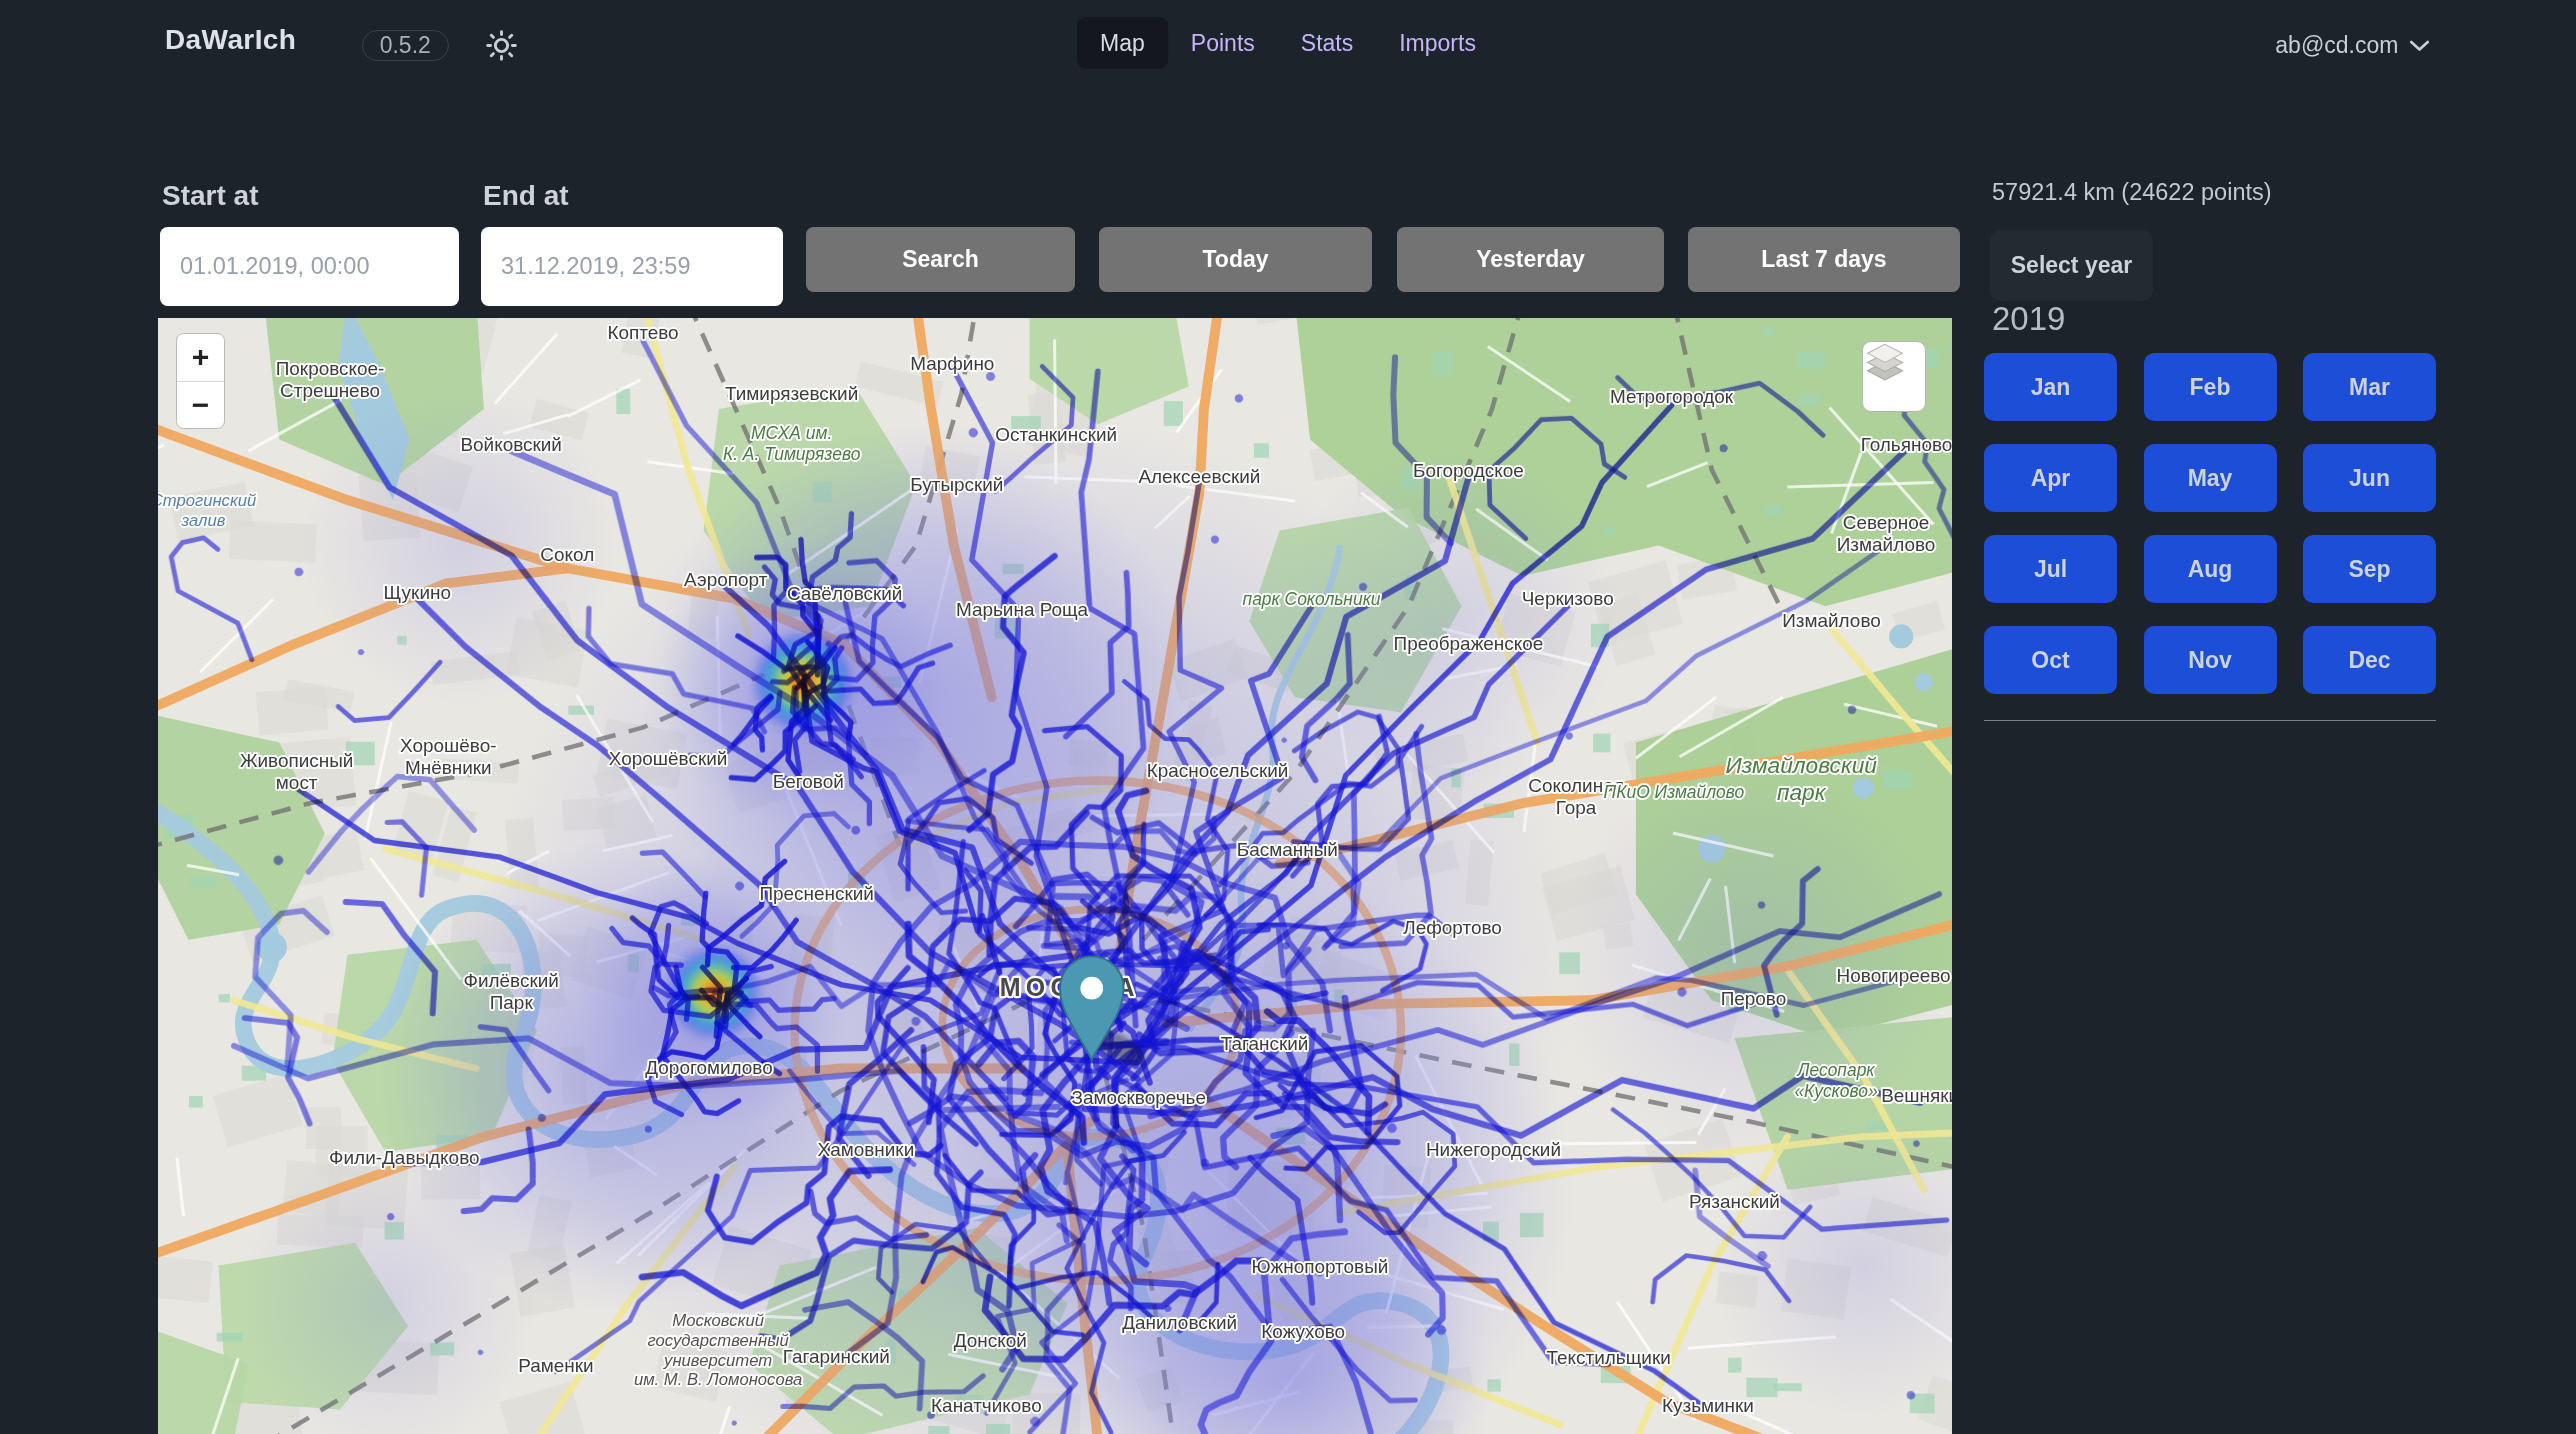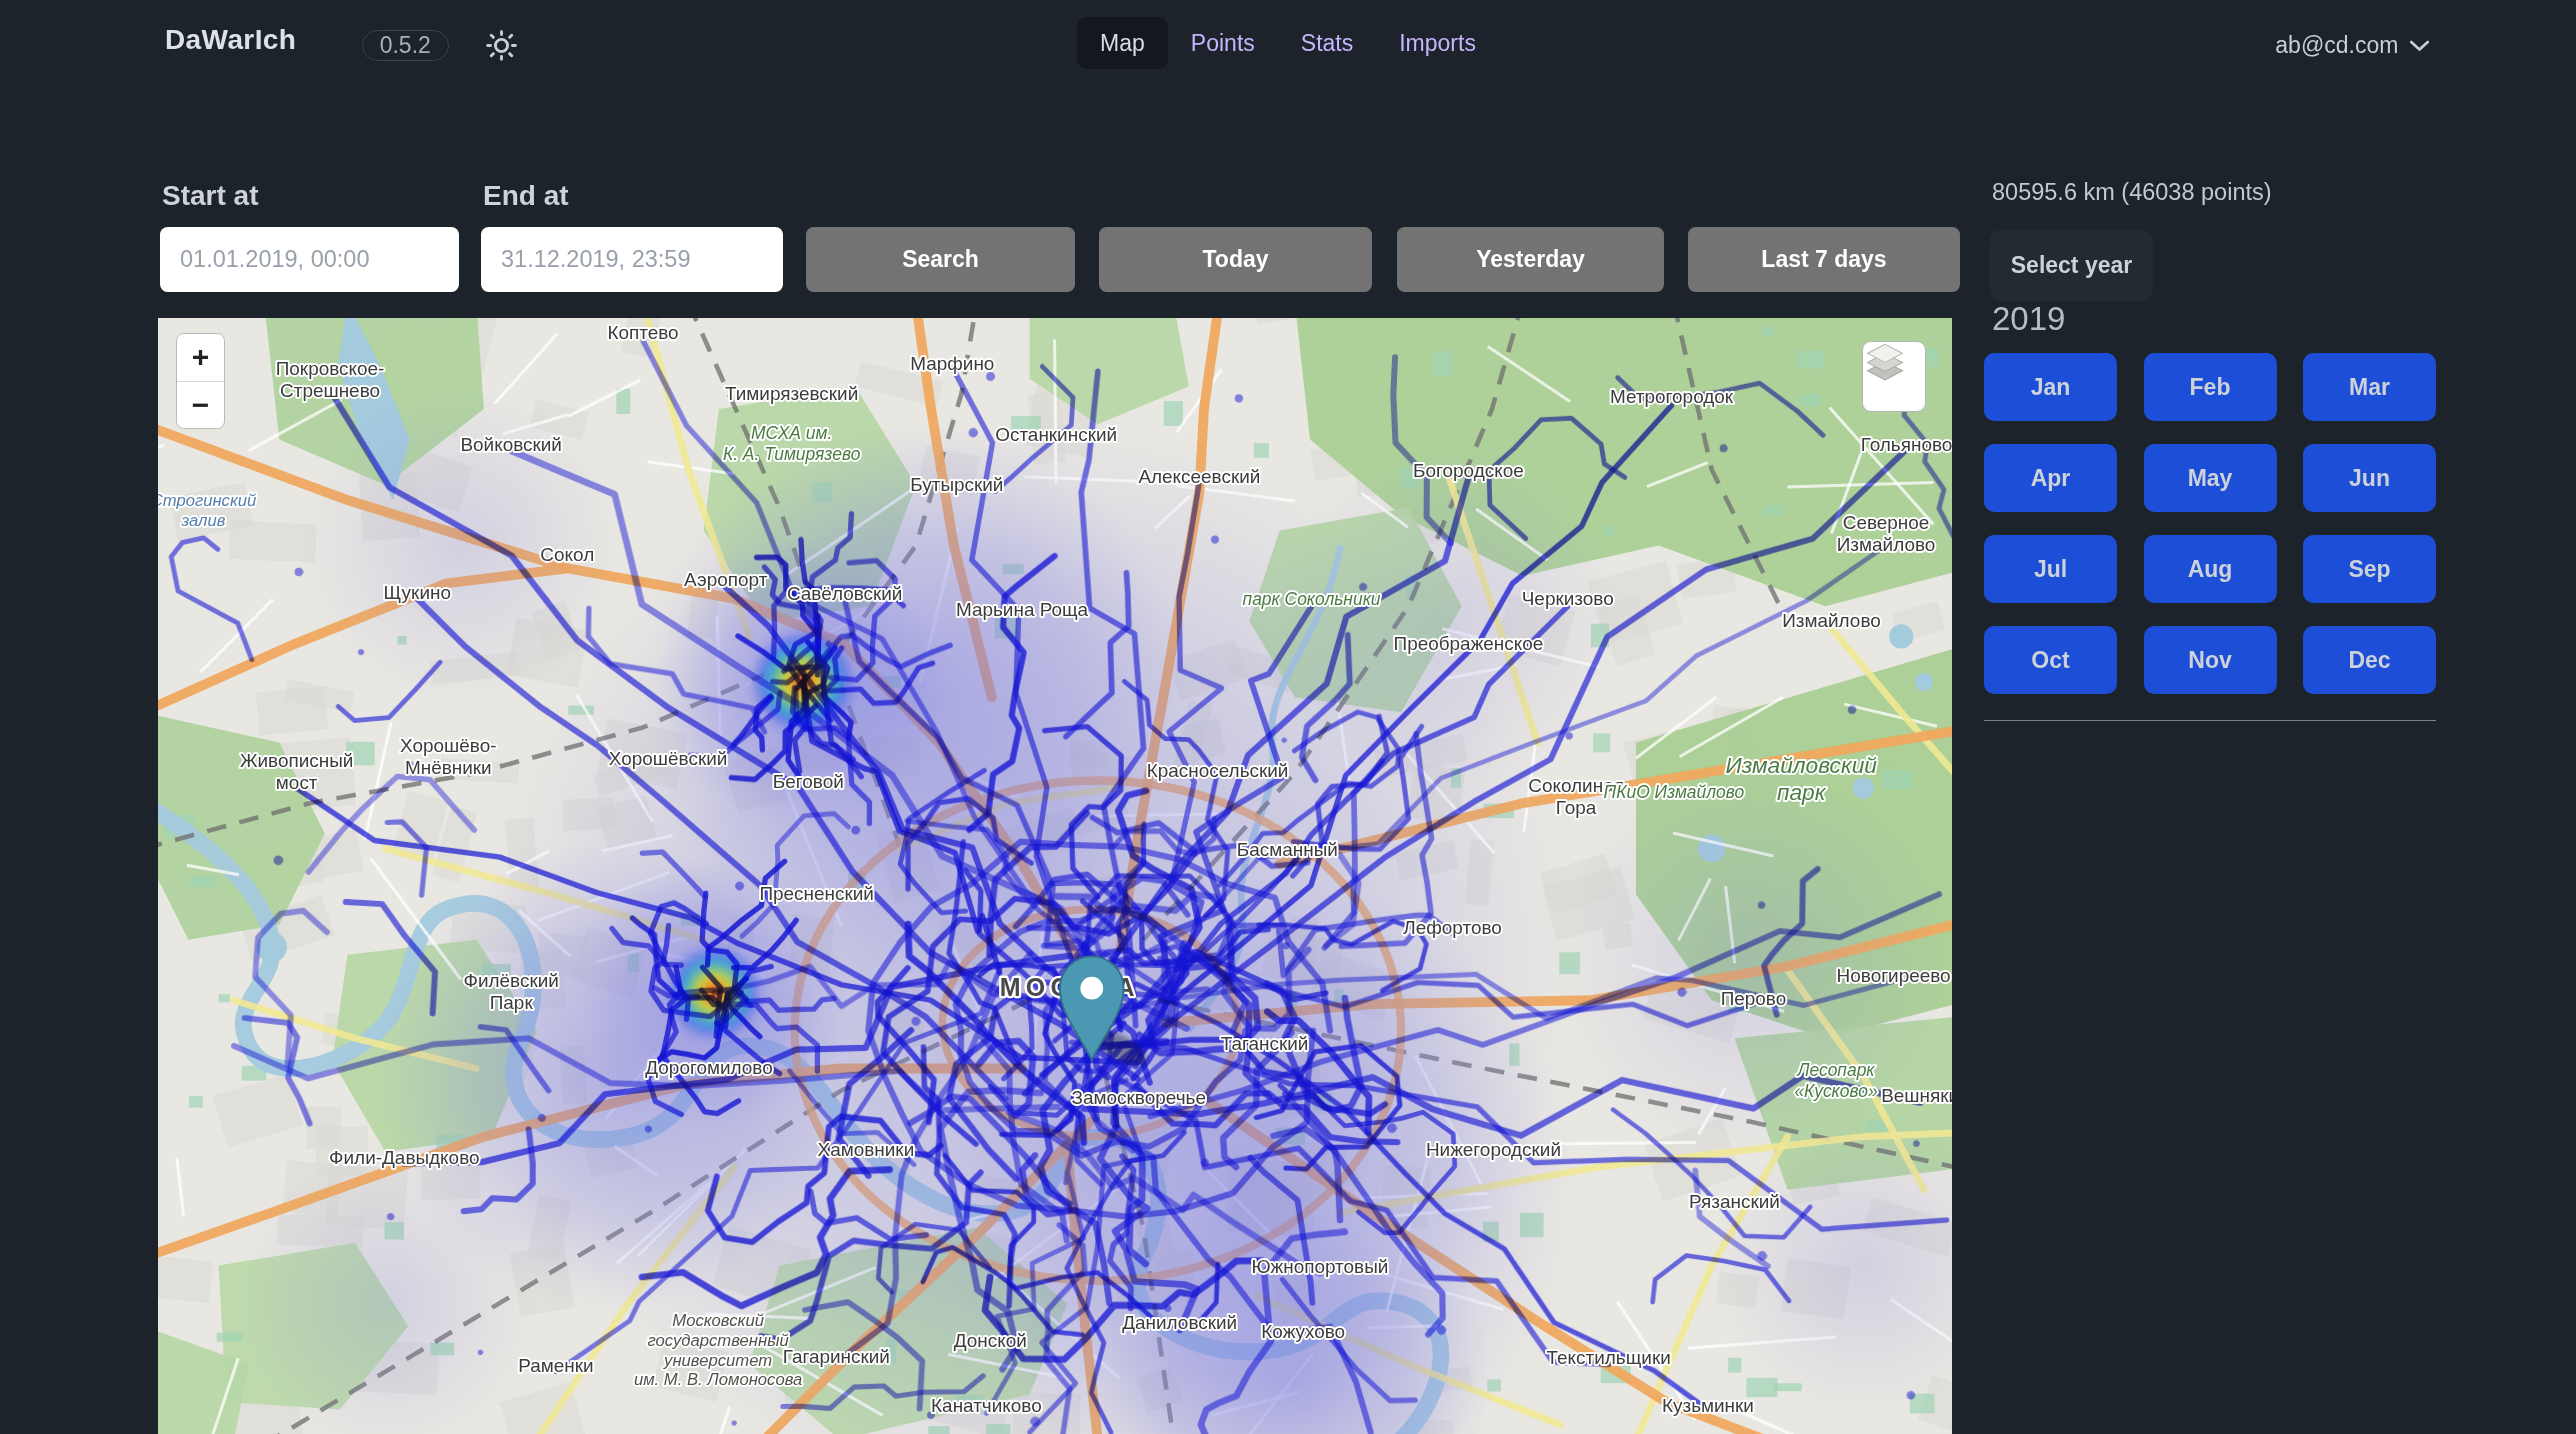--- a/index.html
+++ b/index.html
@@ -9,21 +9,21 @@
   #logo{left:165px;top:24px;font-size:28px;font-weight:700;color:#dde2e8;letter-spacing:0.4px;}
   #version-badge{left:362px;top:30px;height:29px;padding:0 16.7px;border:1.5px solid #3a414a;border-radius:16.7px;
     color:#a9b0ba;font-size:23px;line-height:29px;}
   #theme-toggle{left:482px;top:26px;width:39px;height:39px;display:flex;align-items:center;justify-content:center;cursor:pointer;}
   #main-nav{left:50%;top:16.7px;transform:translateX(-50%);display:flex;align-items:center;}
   .tab{padding:0 23px;height:52px;line-height:52px;font-size:23px;color:#c4b5fd;border-radius:9px;cursor:pointer;}
   .tab.active{background:#14181e;color:#d9dde2;}
   #user-menu{right:146px;top:23px;display:flex;align-items:center;gap:10.6px;color:#c9ced5;font-size:23px;cursor:pointer;height:45px;margin-left:44px;}
   
   .fieldlabel{top:180px;font-size:28px;font-weight:600;color:#ced3d9;}
-  .datebox{top:227px;height:65px;background:#ffffff;border-radius:7.6px;border:none;box-sizing:border-box;
+  .datebox{top:227px;height:79px;background:#ffffff;border-radius:7.6px;border:none;box-sizing:border-box;
     padding:0 20px;font-size:23.5px;color:#98a0ab;font-family:"Liberation Sans",sans-serif;}
   .bluebtn{top:227px;height:65px;background:#737373;border:none;border-radius:7.6px;color:#fff;
     font-size:23px;font-weight:600;font-family:"Liberation Sans",sans-serif;cursor:pointer;}
   
   #stats-line{left:1992px;top:179px;font-size:23.5px;color:#c3c9d0;}
   #select-year{left:1990px;top:230px;width:163px;height:71px;background:#232a32;border:none;border-radius:10.6px;
     color:#ccd2d9;font-size:23px;font-weight:600;cursor:pointer;font-family:"Liberation Sans",sans-serif;}
   #year-heading{left:1992px;top:300px;font-size:33px;color:#b6bdc6;font-weight:500;}
   #months{left:1984px;top:353px;width:452px;display:grid;grid-template-columns:repeat(3,133px);
     grid-auto-rows:68px;column-gap:26.5px;row-gap:23px;}
@@ -66,21 +66,21 @@
 
 <div class="abs fieldlabel" style="left:162px;">Start at</div>
 <div class="abs fieldlabel" style="left:483px;">End at</div>
 <input class="abs datebox" style="left: 160px; width: 299px;" value="01.01.2019, 00:00">
 <input class="abs datebox" style="left: 481px; width: 302px;" value="31.12.2019, 23:59">
 <button class="abs bluebtn" style="left:806px;width:269px;">Search</button>
 <button class="abs bluebtn" style="left:1099px;width:273px;">Today</button>
 <button class="abs bluebtn" style="left:1397px;width:267px;">Yesterday</button>
 <button class="abs bluebtn" style="left:1688px;width:272px;">Last 7 days</button>
 
-<div class="abs" id="stats-line">80595.6 km (46038 points)</div>
+<div class="abs" id="stats-line">57921.4 km (24622 points)</div>
 <button class="abs" id="select-year">Select year</button>
 <div class="abs" id="year-heading">2019</div>
 <div class="abs" id="months">
     <button class="monthbtn">Jan</button>
     <button class="monthbtn">Feb</button>
     <button class="monthbtn">Mar</button>
     <button class="monthbtn">Apr</button>
     <button class="monthbtn">May</button>
     <button class="monthbtn">Jun</button>
     <button class="monthbtn">Jul</button>

